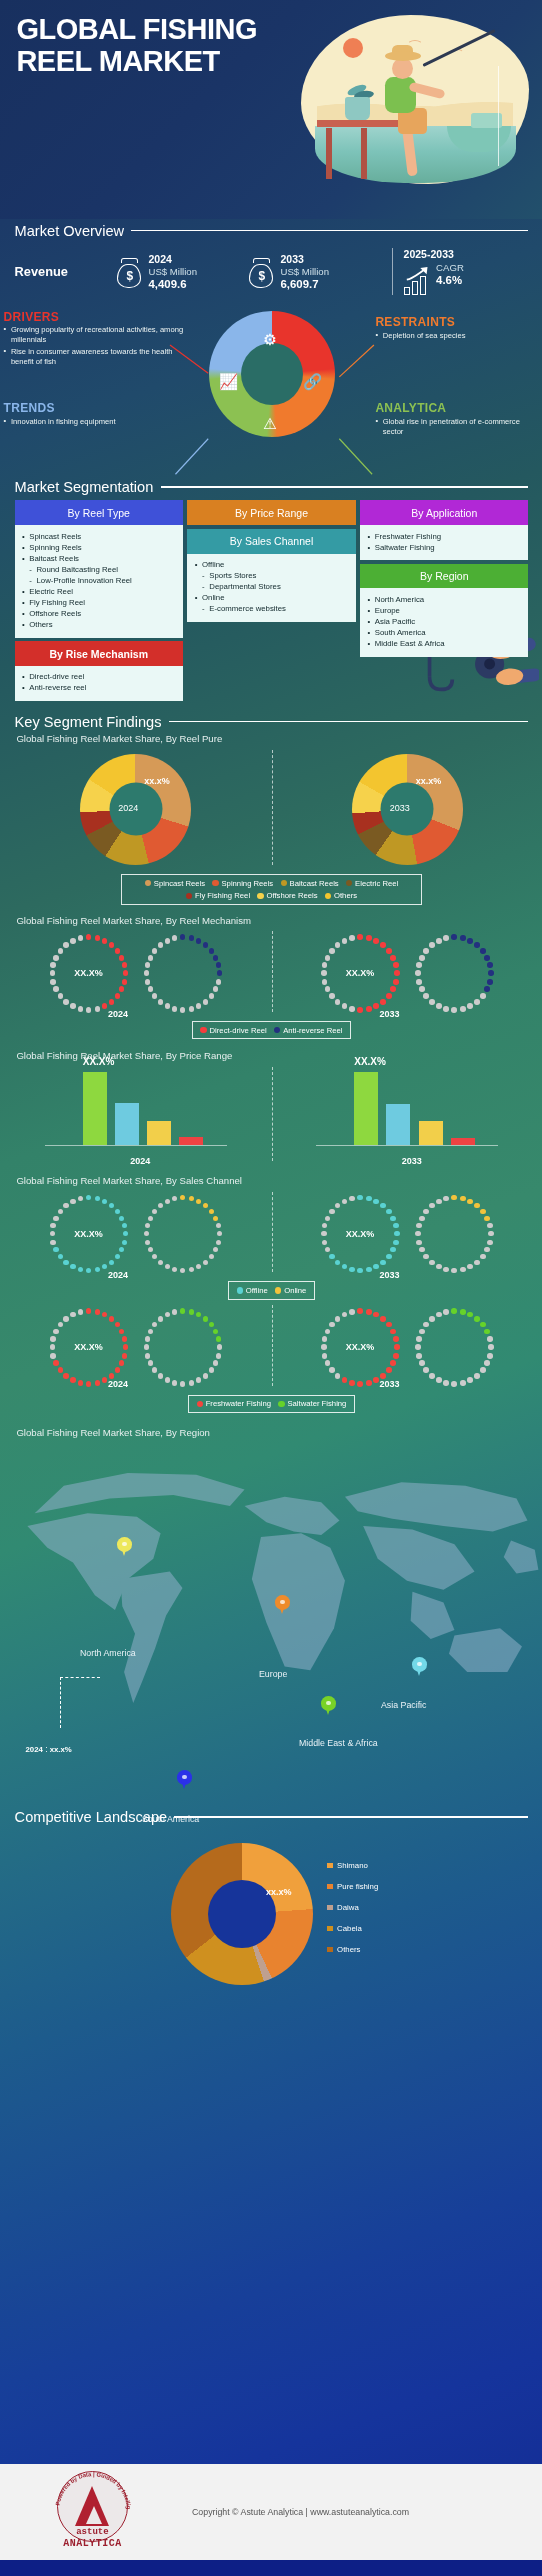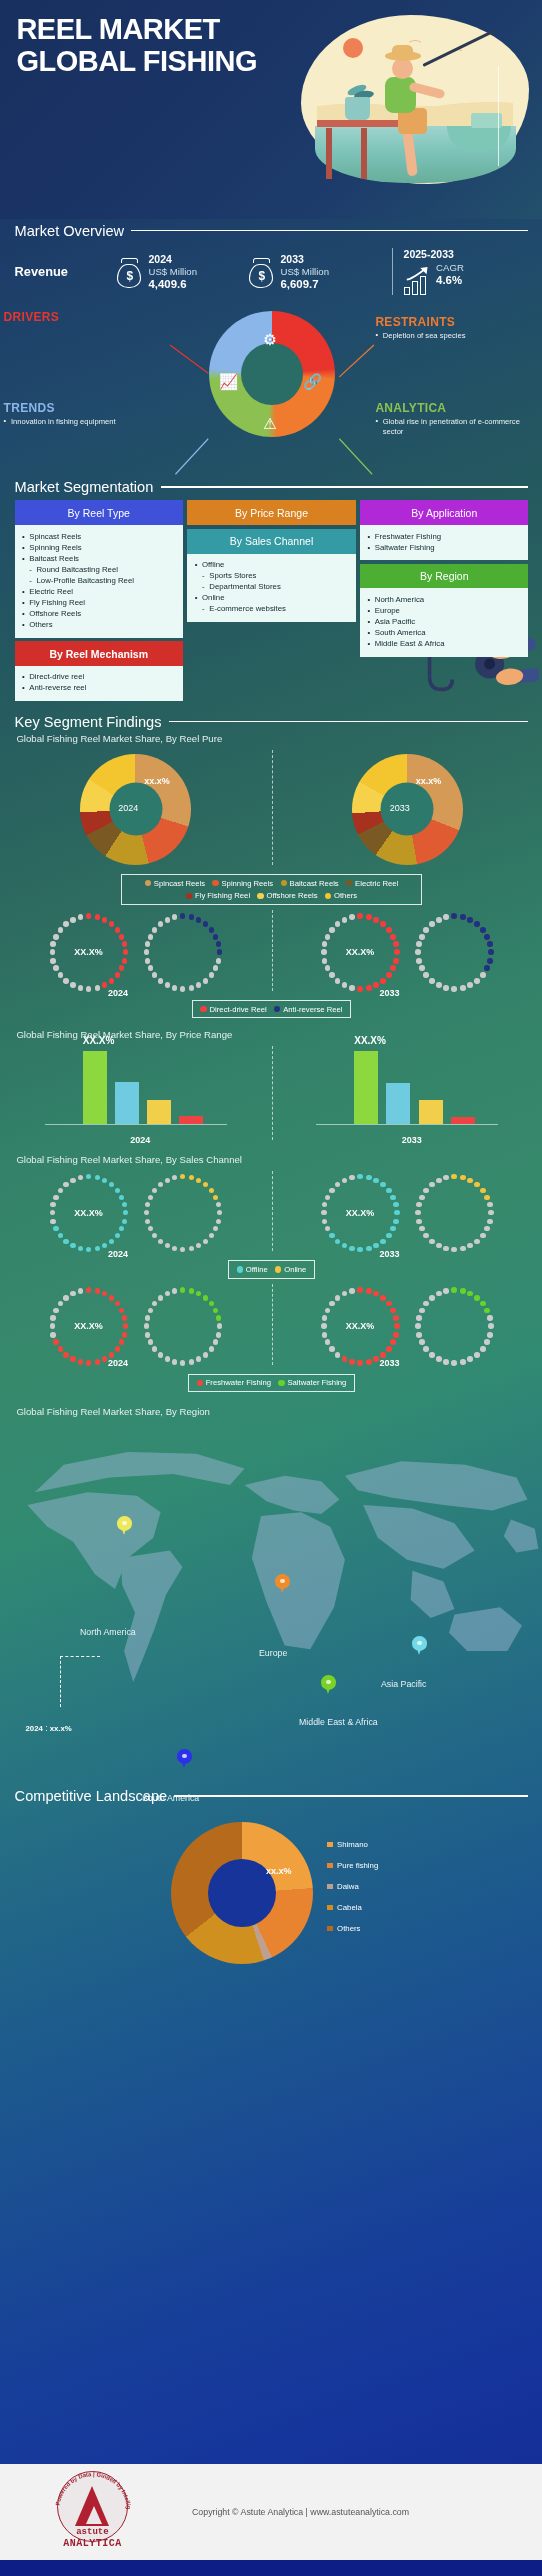--- a/index.html
+++ b/index.html
@@ -161,22 +161,22 @@
   .copyright{color:#555;font-size:8.8px;margin-left:38px;}
   .botbar{position:absolute;left:0;bottom:0;width:543px;height:16.4px;background:#0d1f86;}
 </style>
 </head>
 <body>
 
 <div class="page">
 
   <div class="hero">
     <div class="hero-title">
+      <div>GLOBAL FISHING</div>
       <div>REEL MARKET</div>
-      <div>GLOBAL FISHING</div>
     </div>
     <div class="hero-art">
       <div class="blob"></div>
       <div class="sun"></div>
       <div class="hills"></div>
       <div class="sea"></div>
       <div class="bird" style="left:117px;top:31px;"></div>
       <div class="bird" style="left:162px;top:40px;width:12.8px;"></div>
       <div class="fishA"></div>
         <div class="fishB"></div>
@@ -265,20 +265,24 @@
 
       <svg width="543" height="173" style="position:absolute;left:0;top:0;" viewBox="0 0 595 190">
         <line x1="186" y1="45" x2="228" y2="76" stroke="#e8342c" stroke-width="1.3"></line>
         <line x1="410" y1="45" x2="372" y2="80" stroke="#f07a2d" stroke-width="1.3"></line>
         <line x1="192" y1="187" x2="228" y2="148" stroke="#8ab6ea" stroke-width="1.3"></line>
         <line x1="408" y1="187" x2="372" y2="148" stroke="#8cc152" stroke-width="1.3"></line>
       </svg>
 
       <div class="q tl">
         <div class="infl-title" style="color:#e8342c;">DRIVERS</div>
+        <ul class="infl-list">
+          <li>Growing popularity of recreational activities, among millennials</li>
+          <li>Rise in consumer awareness towards the health benefit of fish</li>
+        </ul>
       </div>
       <div class="q tr">
         <div class="infl-title" style="color:#f07a2d;">RESTRAINTS</div>
         <ul class="infl-list">
           <li>Depletion of sea species</li>
         </ul>
       </div>
       <div class="q bl">
         <div class="infl-title" style="color:#8ab6ea;">TRENDS</div>
         <ul class="infl-list">
@@ -302,28 +306,28 @@
     <div class="segwrap" style="position:relative;z-index:2;">
 
       <div class="segcol">
         <div class="seg-h" style="background:#3f51d8;">By Reel Type</div>
         <div class="seg-b">
           <ul>
             <li>Spincast Reels</li>
             <li>Spinning Reels</li>
             <li>Baitcast Reels</li>
             <li class="sub">Round Baitcasting Reel</li>
-            <li class="sub">Low-Profile Baitcasting Reel</li>
+            <li class="sub">Low-Profile Innovation Reel</li>
             <li>Electric Reel</li>
             <li>Fly Fishing Reel</li>
             <li>Offshore Reels</li>
             <li>Others</li>
           </ul>
         </div>
-        <div class="seg-h" style="background:#d32f2a;margin-top:3.6px;font-weight:bold;">By Reel Mechanism</div>
+        <div class="seg-h" style="background:#d32f2a;margin-top:3.6px;font-weight:bold;">By Rise Mechanism</div>
         <div class="seg-b">
           <ul>
             <li>Direct-drive reel</li>
             <li>Anti-reverse reel</li>
           </ul>
         </div>
       </div>
 
       <div class="segcol">
         <div class="seg-h" style="background:#d98021;">By Price Range</div>
@@ -423,20 +427,21 @@
       <div class="lg">
           <span class="dot" style="background:#f6d24b"></span>
           <span>Offshore Reels</span>
         </div>
       <div class="lg">
           <span class="dot" style="background:#f3c52f"></span>
           <span>Others</span>
         </div>
     </div>
 
+    <div class="sub-title" style="margin-top:6.4px;">Global Fishing Reel Market Share, By Reel Mechanism</div>
     <div class="pair" style="height:95px;">
       <div class="vdiv"></div>
       <div class="duo" style="height:95px;">
         <div class="half" style="gap:16.4px;">
           <div class="ring">
             <div class="pct">XX.X%</div>
           <div class="rd" style="left: 36px; top: 0px; background: rgb(245, 61, 61);"></div>
               <div class="rd" style="left: 45px; top: 0.9px; background: rgb(245, 61, 61);"></div>
               <div class="rd" style="left: 52px; top: 3.6px; background: rgb(245, 61, 61);"></div>
               <div class="rd" style="left: 59px; top: 8px; background: rgb(245, 61, 61);"></div>

